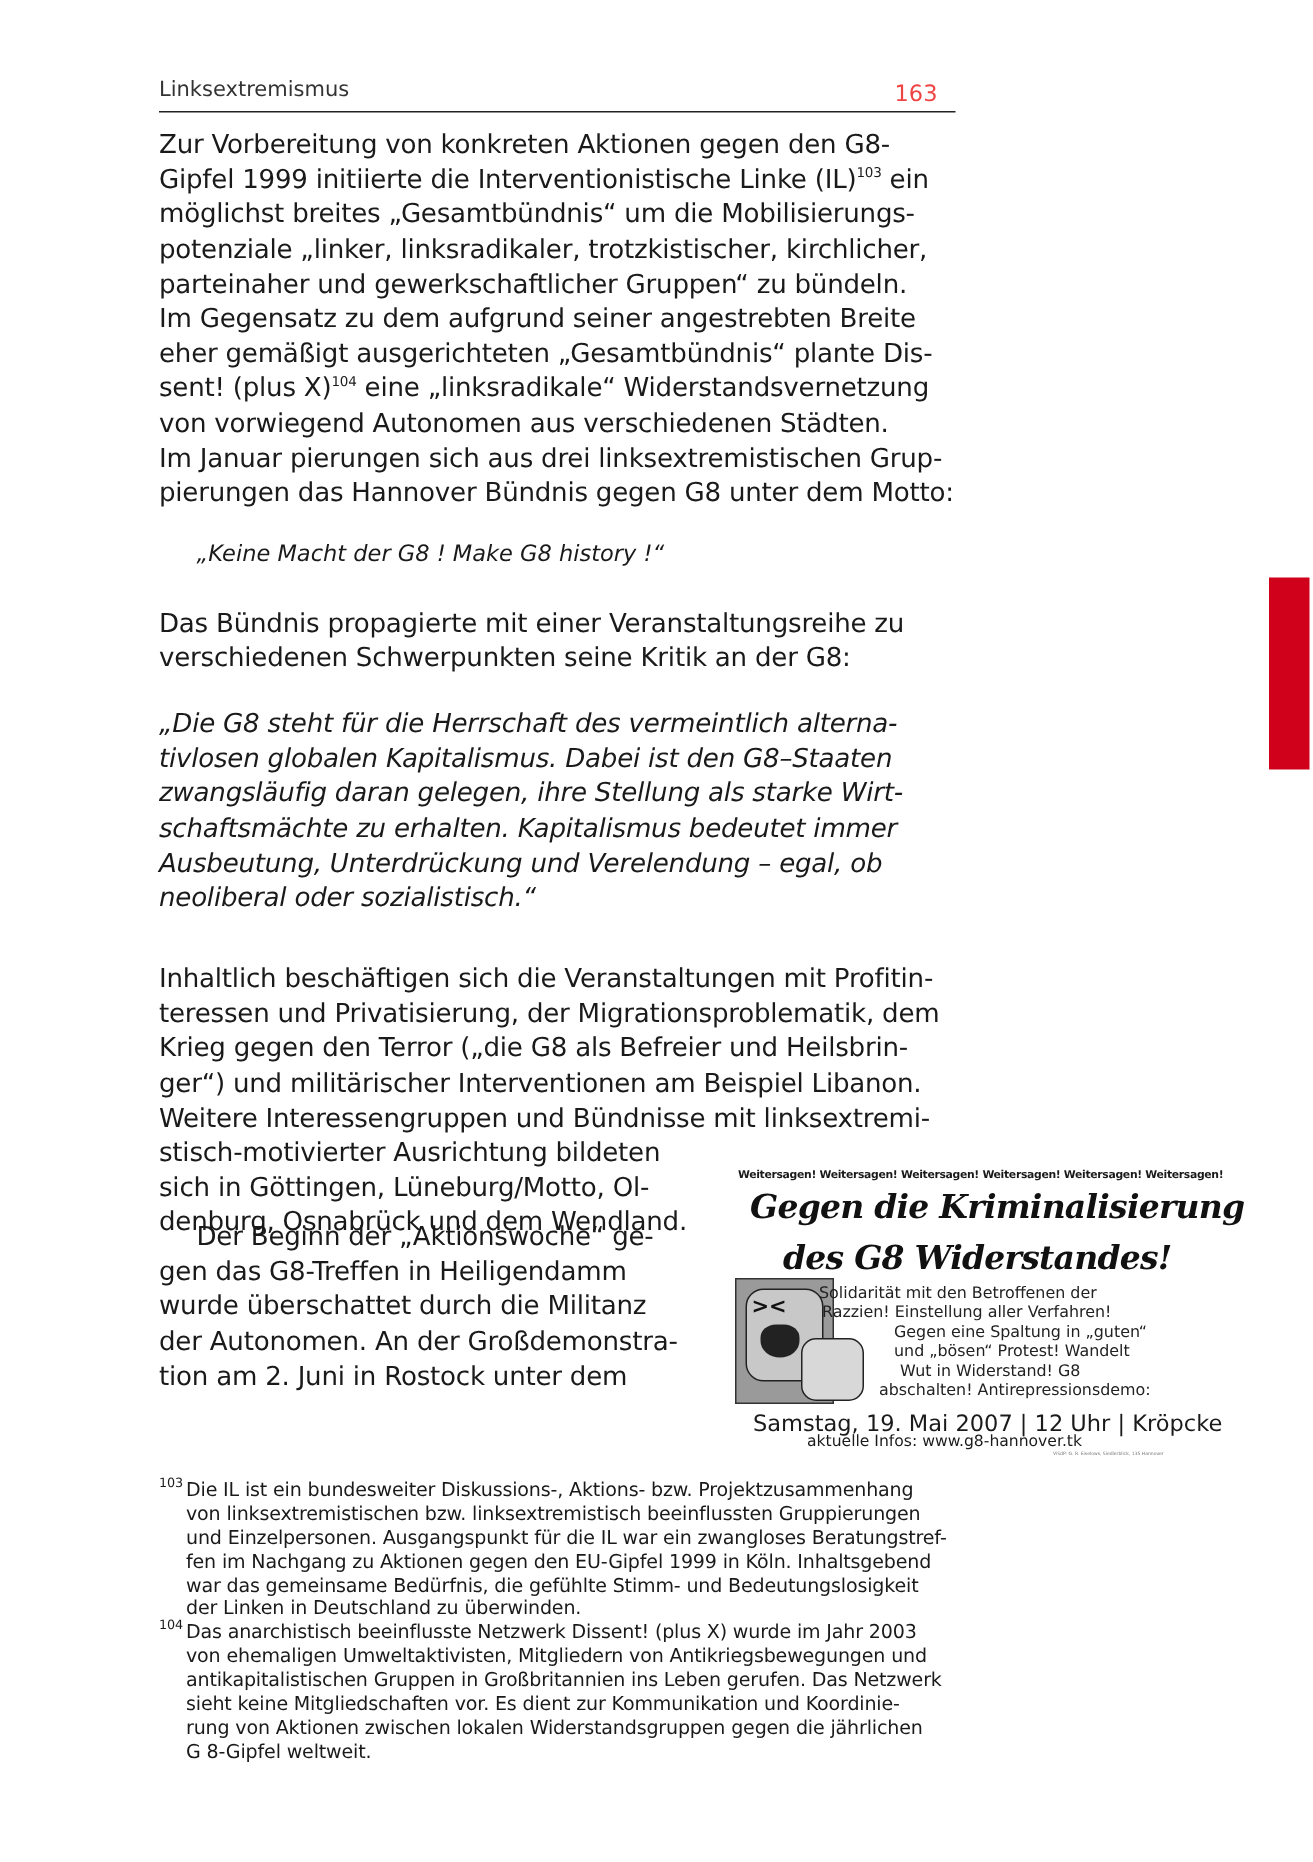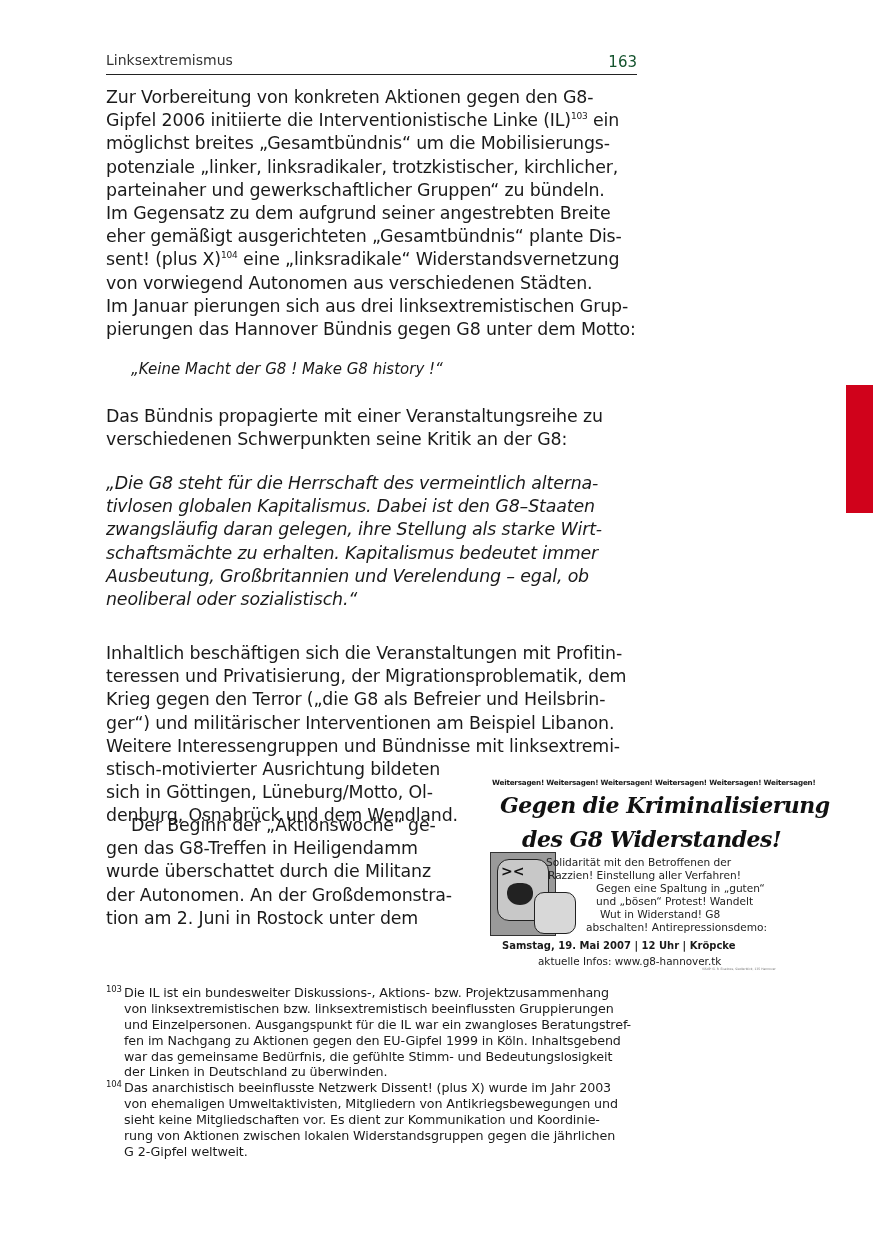--- a/index.html
+++ b/index.html
@@ -1,57 +1,57 @@
 <!DOCTYPE html>
 <html><head>
 <meta charset="utf-8">
 <style>
   html, body { margin: 0; padding: 0; background: #ffffff; }
   body { width: 875px; height: 1241px; position: relative; overflow: hidden; font-family: "DejaVu Sans", "Liberation Sans", sans-serif; color: #1a1a1a; }
   .running-header { position: absolute; left: 106px; top: 50px; width: 531px; height: 24px; border-bottom: 1px solid #222; }
   .running-header .section { position: absolute; left: 0; top: 2px; font-size: 14px; color: #333; }
-  .running-header .page-num { position: absolute; right: 0; top: 3px; font-size: 15px; color: #14532d; }
+  .running-header .page-num { position: absolute; right: 12px; top: 3px; font-size: 15px; color: #ef4444; }
   .body-text { position: absolute; left: 106px; width: 540px; font-size: 17.4px; line-height: 23.2px; letter-spacing: -0.15px; }
   .line { white-space: nowrap; display: block; height: 23.2px; }
   .italic { font-style: italic; }
   sup { font-size: 9px; line-height: 0; vertical-align: 7px; }
   .motto { position: absolute; left: 131px; top: 360px; font-size: 15px; font-style: italic; white-space: nowrap; }
   .red-tab { position: absolute; left: 846px; top: 385px; width: 27px; height: 128px; background: #d0021b; }
   .poster { position: absolute; left: 488px; top: 776px; width: 280px; height: 198px; }
   .poster .weiter { position: absolute; left: 4px; top: 2px; font-size: 7.2px; font-weight: bold; white-space: nowrap; letter-spacing: -0.2px; }
   .poster .headline { position: absolute; font-family: "DejaVu Serif", serif; font-weight: bold; font-style: italic; font-size: 22px; white-space: nowrap; letter-spacing: -0.5px; color: #111; }
   .poster .h1 { left: 12px; top: 16px; text-align: center; }
   .poster .h2 { left: 34px; top: 50px; }
   .poster .figure { position: absolute; left: 2px; top: 76px; width: 64px; height: 82px; background: #9a9a9a; border: 1px solid #333; }
   .poster .figure .face { position: absolute; left: 6px; top: 6px; width: 50px; height: 60px; background: #c8c8c8; border-radius: 12px; border: 1px solid #222; }
   .poster .figure .mouth { position: absolute; left: 16px; top: 30px; width: 26px; height: 22px; background: #222; border-radius: 40% 40% 50% 50%; }
   .poster .figure .eyes { position: absolute; left: 10px; top: 10px; font-size: 14px; font-weight: bold; color: #111; }
   .poster .fist { position: absolute; left: 46px; top: 116px; width: 40px; height: 40px; background: #d8d8d8; border: 1px solid #222; border-radius: 10px; }
   .poster .ptext { position: absolute; font-size: 10.6px; line-height: 12.4px; white-space: nowrap; color: #222; }
-  .poster .date { position: absolute; left: 14px; top: 164px; font-size: 10px; font-weight: bold; white-space: nowrap; }
+  .poster .date { position: absolute; left: 14px; top: 164px; font-size: 15px; font-weight: normal; white-space: nowrap; }
   .poster .infos { position: absolute; left: 50px; top: 179px; font-size: 10.4px; white-space: nowrap; }
   .poster .imprint { position: absolute; left: 214px; top: 191px; font-size: 3px; color: #777; white-space: nowrap; }
   .footnotes { position: absolute; left: 106px; top: 985px; width: 540px; font-size: 12.7px; line-height: 15.9px; letter-spacing: -0.1px; }
   .fn { position: relative; padding-left: 18px; }
   .fn .fn-num { position: absolute; left: 0; top: -3px; font-size: 8.5px; }
   .fn .line { height: 15.9px; }
 </style>
 </head>
 <body>
 
 <div class="running-header">
   <span class="section">Linksextremismus</span>
   <span class="page-num">163</span>
 </div>
 
 <div class="red-tab"></div>
 
 <div class="body-text" style="top:86px;">
   <span class="line">Zur Vorbereitung von konkreten Aktionen gegen den G8-</span>
-  <span class="line"><span>Gipfel 2006 initiierte die Interventionistische Linke (IL)</span><sup>103</sup><span> ein</span></span>
+  <span class="line"><span>Gipfel 1999 initiierte die Interventionistische Linke (IL)</span><sup>103</sup><span> ein</span></span>
   <span class="line">möglichst breites „Gesamtbündnis“ um die Mobilisierungs-</span>
   <span class="line">potenziale „linker, linksradikaler, trotzkistischer, kirchlicher,</span>
   <span class="line">parteinaher und gewerkschaftlicher Gruppen“ zu bündeln.</span>
   <span class="line">Im Gegensatz zu dem aufgrund seiner angestrebten Breite</span>
   <span class="line">eher gemäßigt ausgerichteten „Gesamtbündnis“ plante Dis-</span>
   <span class="line"><span>sent! (plus X)</span><sup>104</sup><span> eine „linksradikale“ Widerstandsvernetzung</span></span>
   <span class="line">von vorwiegend Autonomen aus verschiedenen Städten.</span>
   <span class="line">Im Januar pierungen sich aus drei linksextremistischen Grup-</span>
   <span class="line">pierungen das Hannover Bündnis gegen G8 unter dem Motto:</span>
 </div>
@@ -61,21 +61,21 @@
 <div class="body-text" style="top:405px;">
   <span class="line">Das Bündnis propagierte mit einer Veranstaltungsreihe zu</span>
   <span class="line">verschiedenen Schwerpunkten seine Kritik an der G8:</span>
 </div>
 
 <div class="body-text italic" style="top:472px;">
   <span class="line">„Die G8 steht für die Herrschaft des vermeintlich alterna-</span>
   <span class="line">tivlosen globalen Kapitalismus. Dabei ist den G8–Staaten</span>
   <span class="line">zwangsläufig daran gelegen, ihre Stellung als starke Wirt-</span>
   <span class="line">schaftsmächte zu erhalten. Kapitalismus bedeutet immer</span>
-  <span class="line">Ausbeutung, Großbritannien und Verelendung – egal, ob</span>
+  <span class="line">Ausbeutung, Unterdrückung und Verelendung – egal, ob</span>
   <span class="line">neoliberal oder sozialistisch.“</span>
 </div>
 
 <div class="body-text" style="top:614px;margin-top:28px;">
   <span class="line">Inhaltlich beschäftigen sich die Veranstaltungen mit Profitin-</span>
   <span class="line">teressen und Privatisierung, der Migrationsproblematik, dem</span>
   <span class="line">Krieg gegen den Terror („die G8 als Befreier und Heilsbrin-</span>
   <span class="line">ger“) und militärischer Interventionen am Beispiel Libanon.</span>
   <span class="line">Weitere Interessengruppen und Bündnisse mit linksextremi-</span>
   <span class="line">stisch-motivierter Ausrichtung bildeten</span>
@@ -119,17 +119,18 @@
     <span class="line">von linksextremistischen bzw. linksextremistisch beeinflussten Gruppierungen</span>
     <span class="line">und Einzelpersonen. Ausgangspunkt für die IL war ein zwangloses Beratungstref-</span>
     <span class="line">fen im Nachgang zu Aktionen gegen den EU-Gipfel 1999 in Köln. Inhaltsgebend</span>
     <span class="line">war das gemeinsame Bedürfnis, die gefühlte Stimm- und Bedeutungslosigkeit</span>
     <span class="line">der Linken in Deutschland zu überwinden.</span>
   </div>
   <div class="fn">
     <span class="fn-num">104</span>
     <span class="line">Das anarchistisch beeinflusste Netzwerk Dissent! (plus X) wurde im Jahr 2003</span>
     <span class="line">von ehemaligen Umweltaktivisten, Mitgliedern von Antikriegsbewegungen und</span>
+    <span class="line">antikapitalistischen Gruppen in Großbritannien ins Leben gerufen. Das Netzwerk</span>
     <span class="line">sieht keine Mitgliedschaften vor. Es dient zur Kommunikation und Koordinie-</span>
     <span class="line">rung von Aktionen zwischen lokalen Widerstandsgruppen gegen die jährlichen</span>
-    <span class="line">G 2-Gipfel weltweit.</span>
+    <span class="line">G 8-Gipfel weltweit.</span>
   </div>
 </div>
 
 </body></html>

